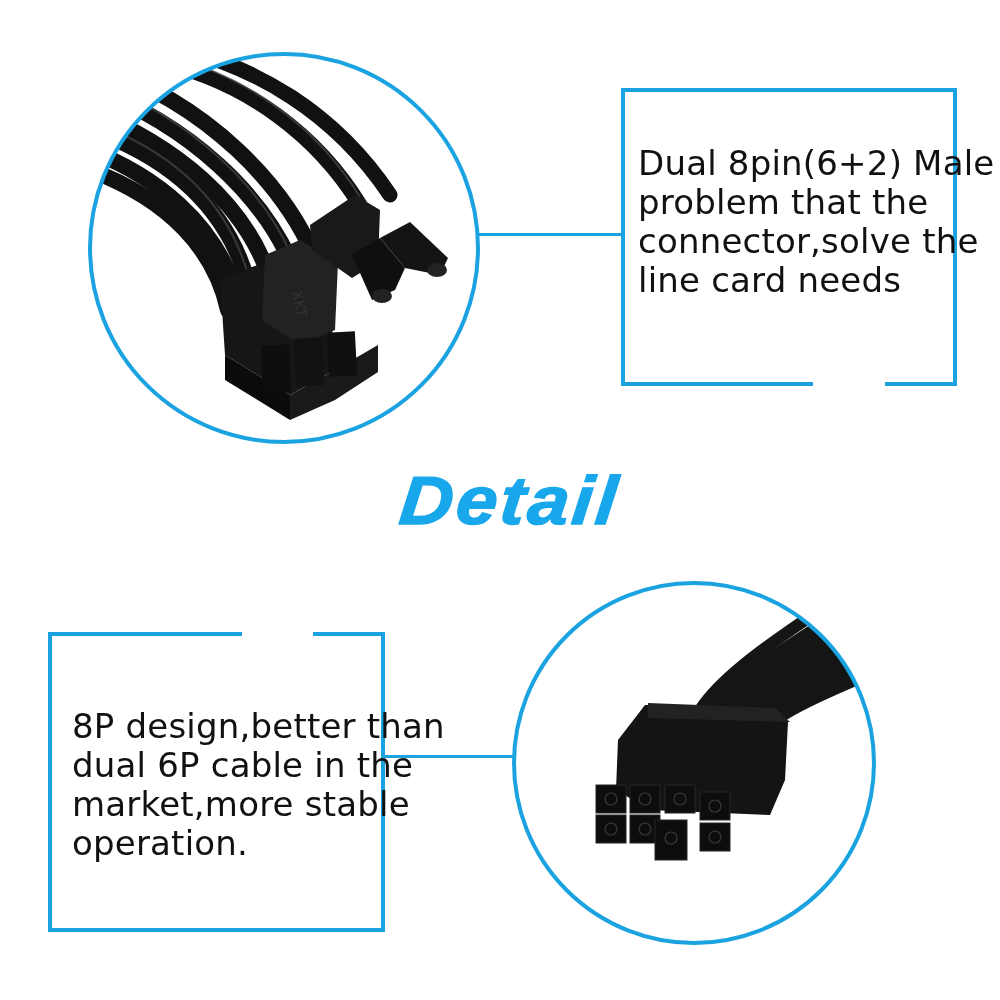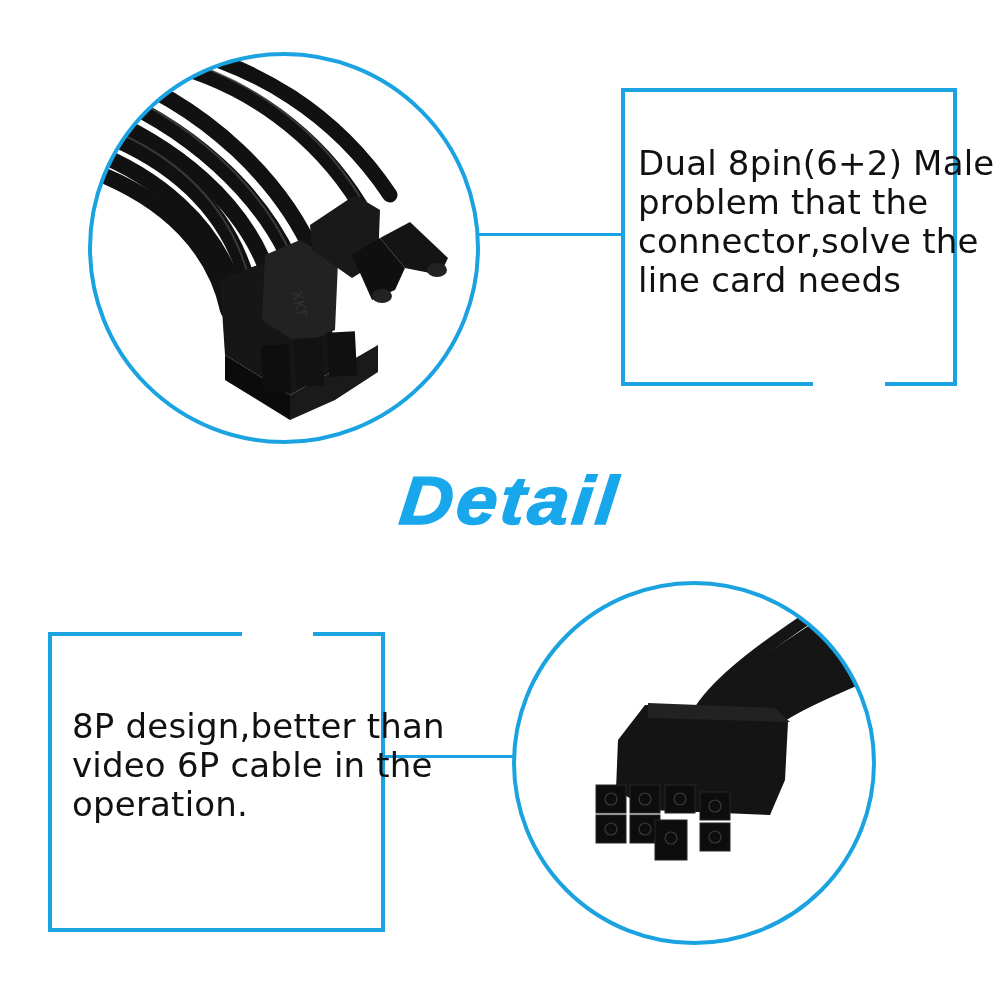--- a/index.html
+++ b/index.html
@@ -133,16 +133,17 @@
 <div class="accent-line" style="left:383px; top:755px; width:132px; height:3px;"></div>
 
 <div>
   <div class="accent-line" style="left:48px; top:632px; width:194px; height:4px;"></div>
   <div class="accent-line" style="left:313px; top:632px; width:72px; height:4px;"></div>
   <div class="accent-line" style="left:48px; top:632px; width:4px; height:300px;"></div>
   <div class="accent-line" style="left:381px; top:632px; width:4px; height:300px;"></div>
   <div class="accent-line" style="left:48px; top:928px; width:337px; height:4px;"></div>
   <div class="callout-text" style="left:72px; top:707px;">
     <span>8P design,better than</span>
-    <span>video 6P cable in the</span>
+    <span>dual 6P cable in the</span>
+    <span>market,more stable</span>
     <span>operation.</span>
   </div>
 </div>
 
 </body></html>

